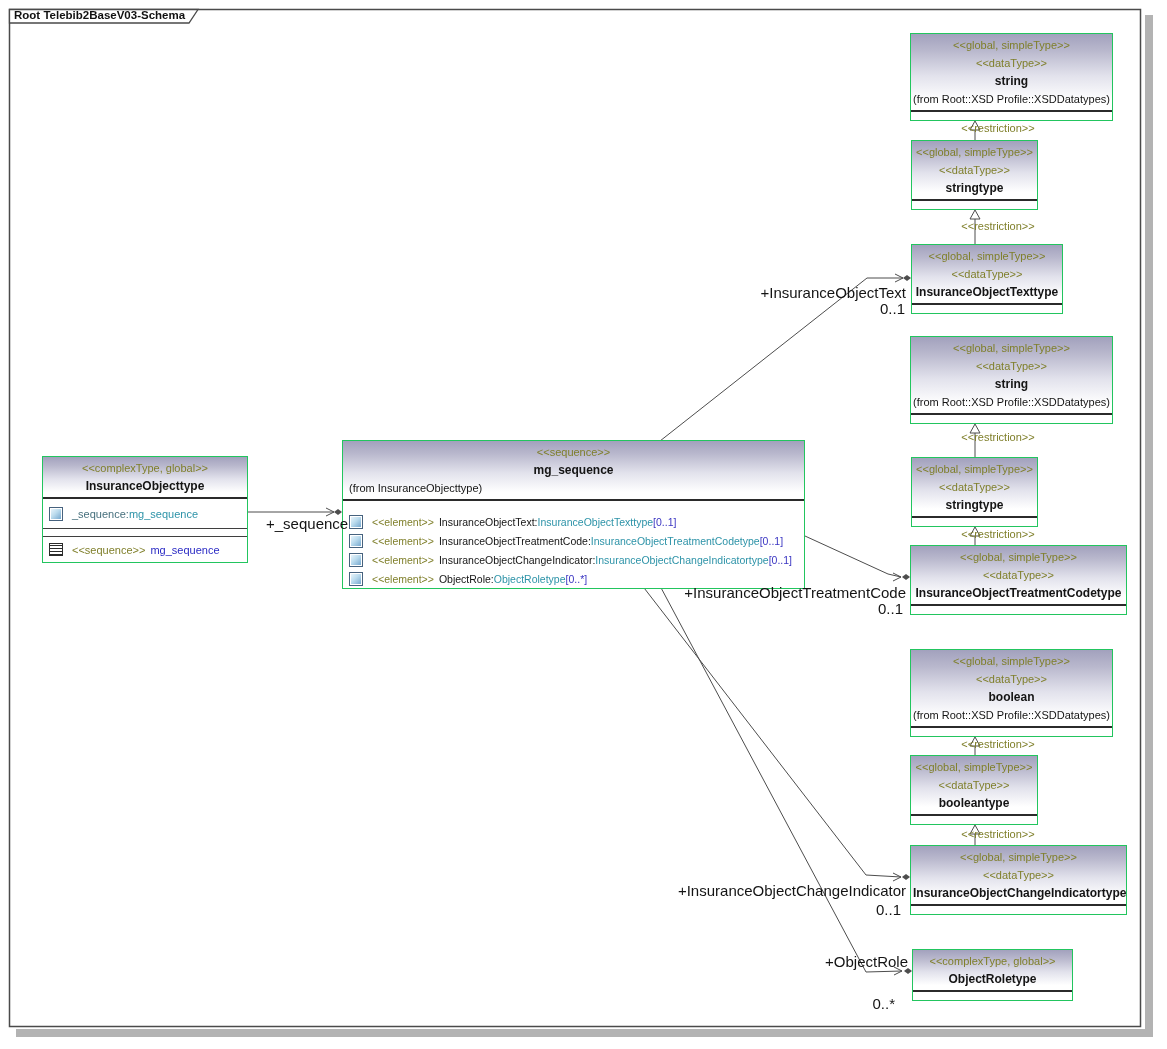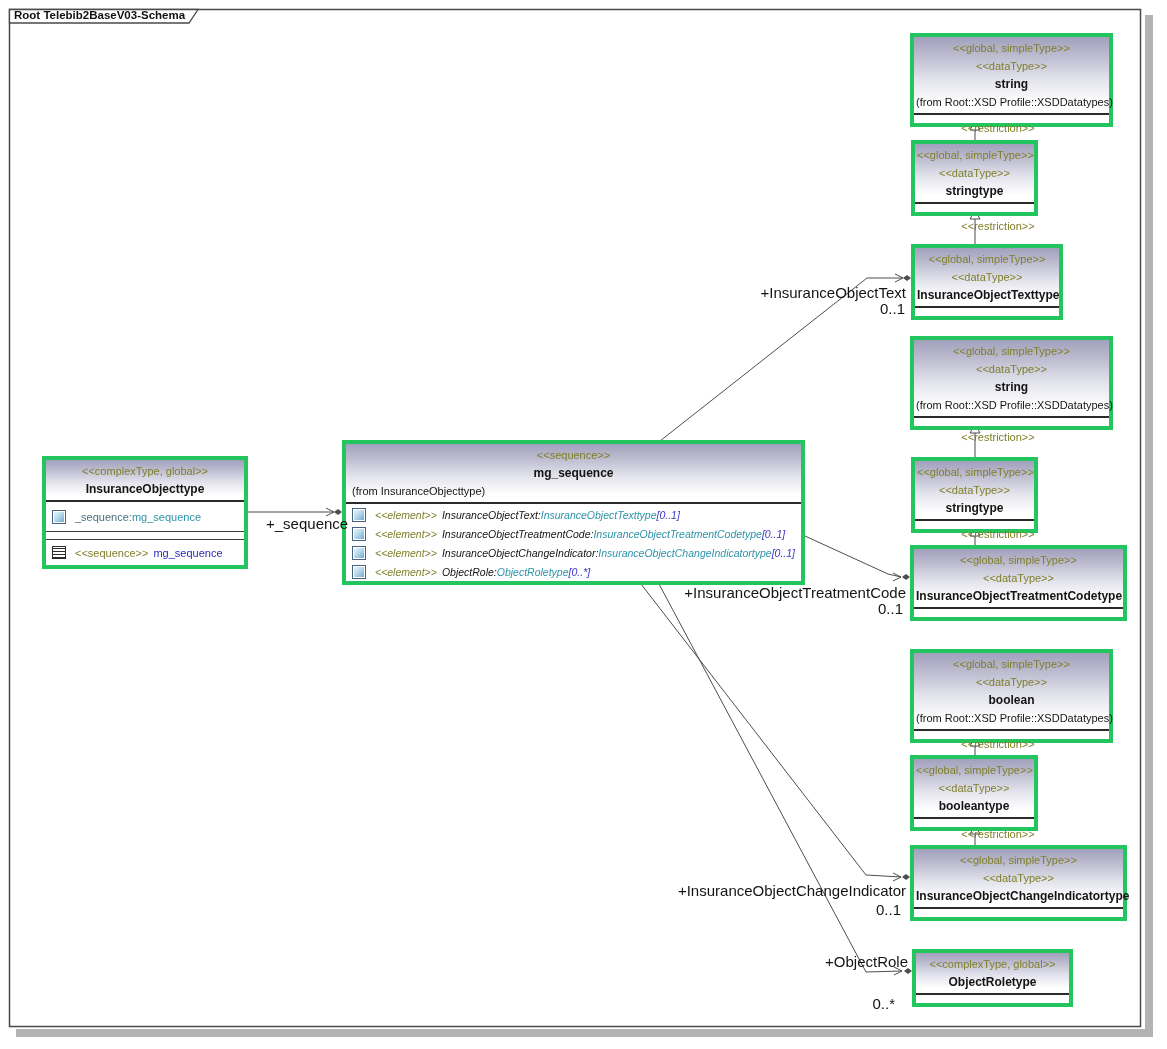--- a/index.html
+++ b/index.html
@@ -2,33 +2,33 @@
 <html><head>
 <meta charset="utf-8">
 <style>
   html,body{margin:0;padding:0;background:#fff;}
   .canvas{position:relative;width:1167px;height:1049px;background:#ffffff;
           font-family:"Liberation Sans",sans-serif;overflow:hidden;}
   svg.layer{position:absolute;left:0;top:0;}
 
   .tab-label{position:absolute;left:14px;top:9px;font-size:11.5px;font-weight:bold;color:#111;white-space:nowrap;}
 
-  .uml-box{position:absolute;background:#fff;border:4px solid #22c55e;box-sizing:border-box;}
+  .uml-box{position:absolute;background:#fff;border:1px solid #22c55e;box-sizing:border-box;}
   .head{background:linear-gradient(180deg,#a2a1bd 0%,#b9b8cd 22%,#e2e2ec 55%,#ffffff 88%);
         border-bottom:2px solid #2b2b2b;text-align:center;padding:2px 2px;}
   .head .ln{line-height:18px;font-size:11px;white-space:nowrap;}
   .head .nm{font-size:12px;font-weight:bold;color:#141414;}
   .head .fr{color:#141414;}
   .head .fr.left{text-align:left;padding-left:4px;}
   .st{color:#7f7f2a;}
   .comp{box-sizing:border-box;}
   .comp + .comp{border-top:1px solid #3f3f3f;}
   .thin{height:8px;background:#fff;}
   .row{display:flex;align-items:center;padding-left:6px;font-size:10.5px;white-space:nowrap;color:#141414;}
-  .rows{padding-top:1px;font-style:italic;}
+  .rows{padding-top:11px;}
   .rows .row{height:19px;}
   .attrs{height:29px;display:flex;align-items:center;}
   .ops{height:26px;display:flex;align-items:center;}
   .attrs .row,.ops .row{height:auto;width:100%;font-size:11px;}
   .icon-attr{width:12px;height:12px;margin-right:9px;flex:0 0 auto;
              background:linear-gradient(135deg,#f2f9fd 0%,#bcdcee 45%,#699fc9 100%);
              border:1px solid #46627e;box-shadow:0 0 0 1px #fff inset;}
   .icon-op{width:12px;height:11px;margin-right:9px;flex:0 0 auto;border:1px solid #2b2b2b;background:#fff;
            background-image:linear-gradient(#2b2b2b 1px,transparent 1px);background-size:100% 3px;background-position:0 1px;}
   .t-type{color:#2d93a8;}

